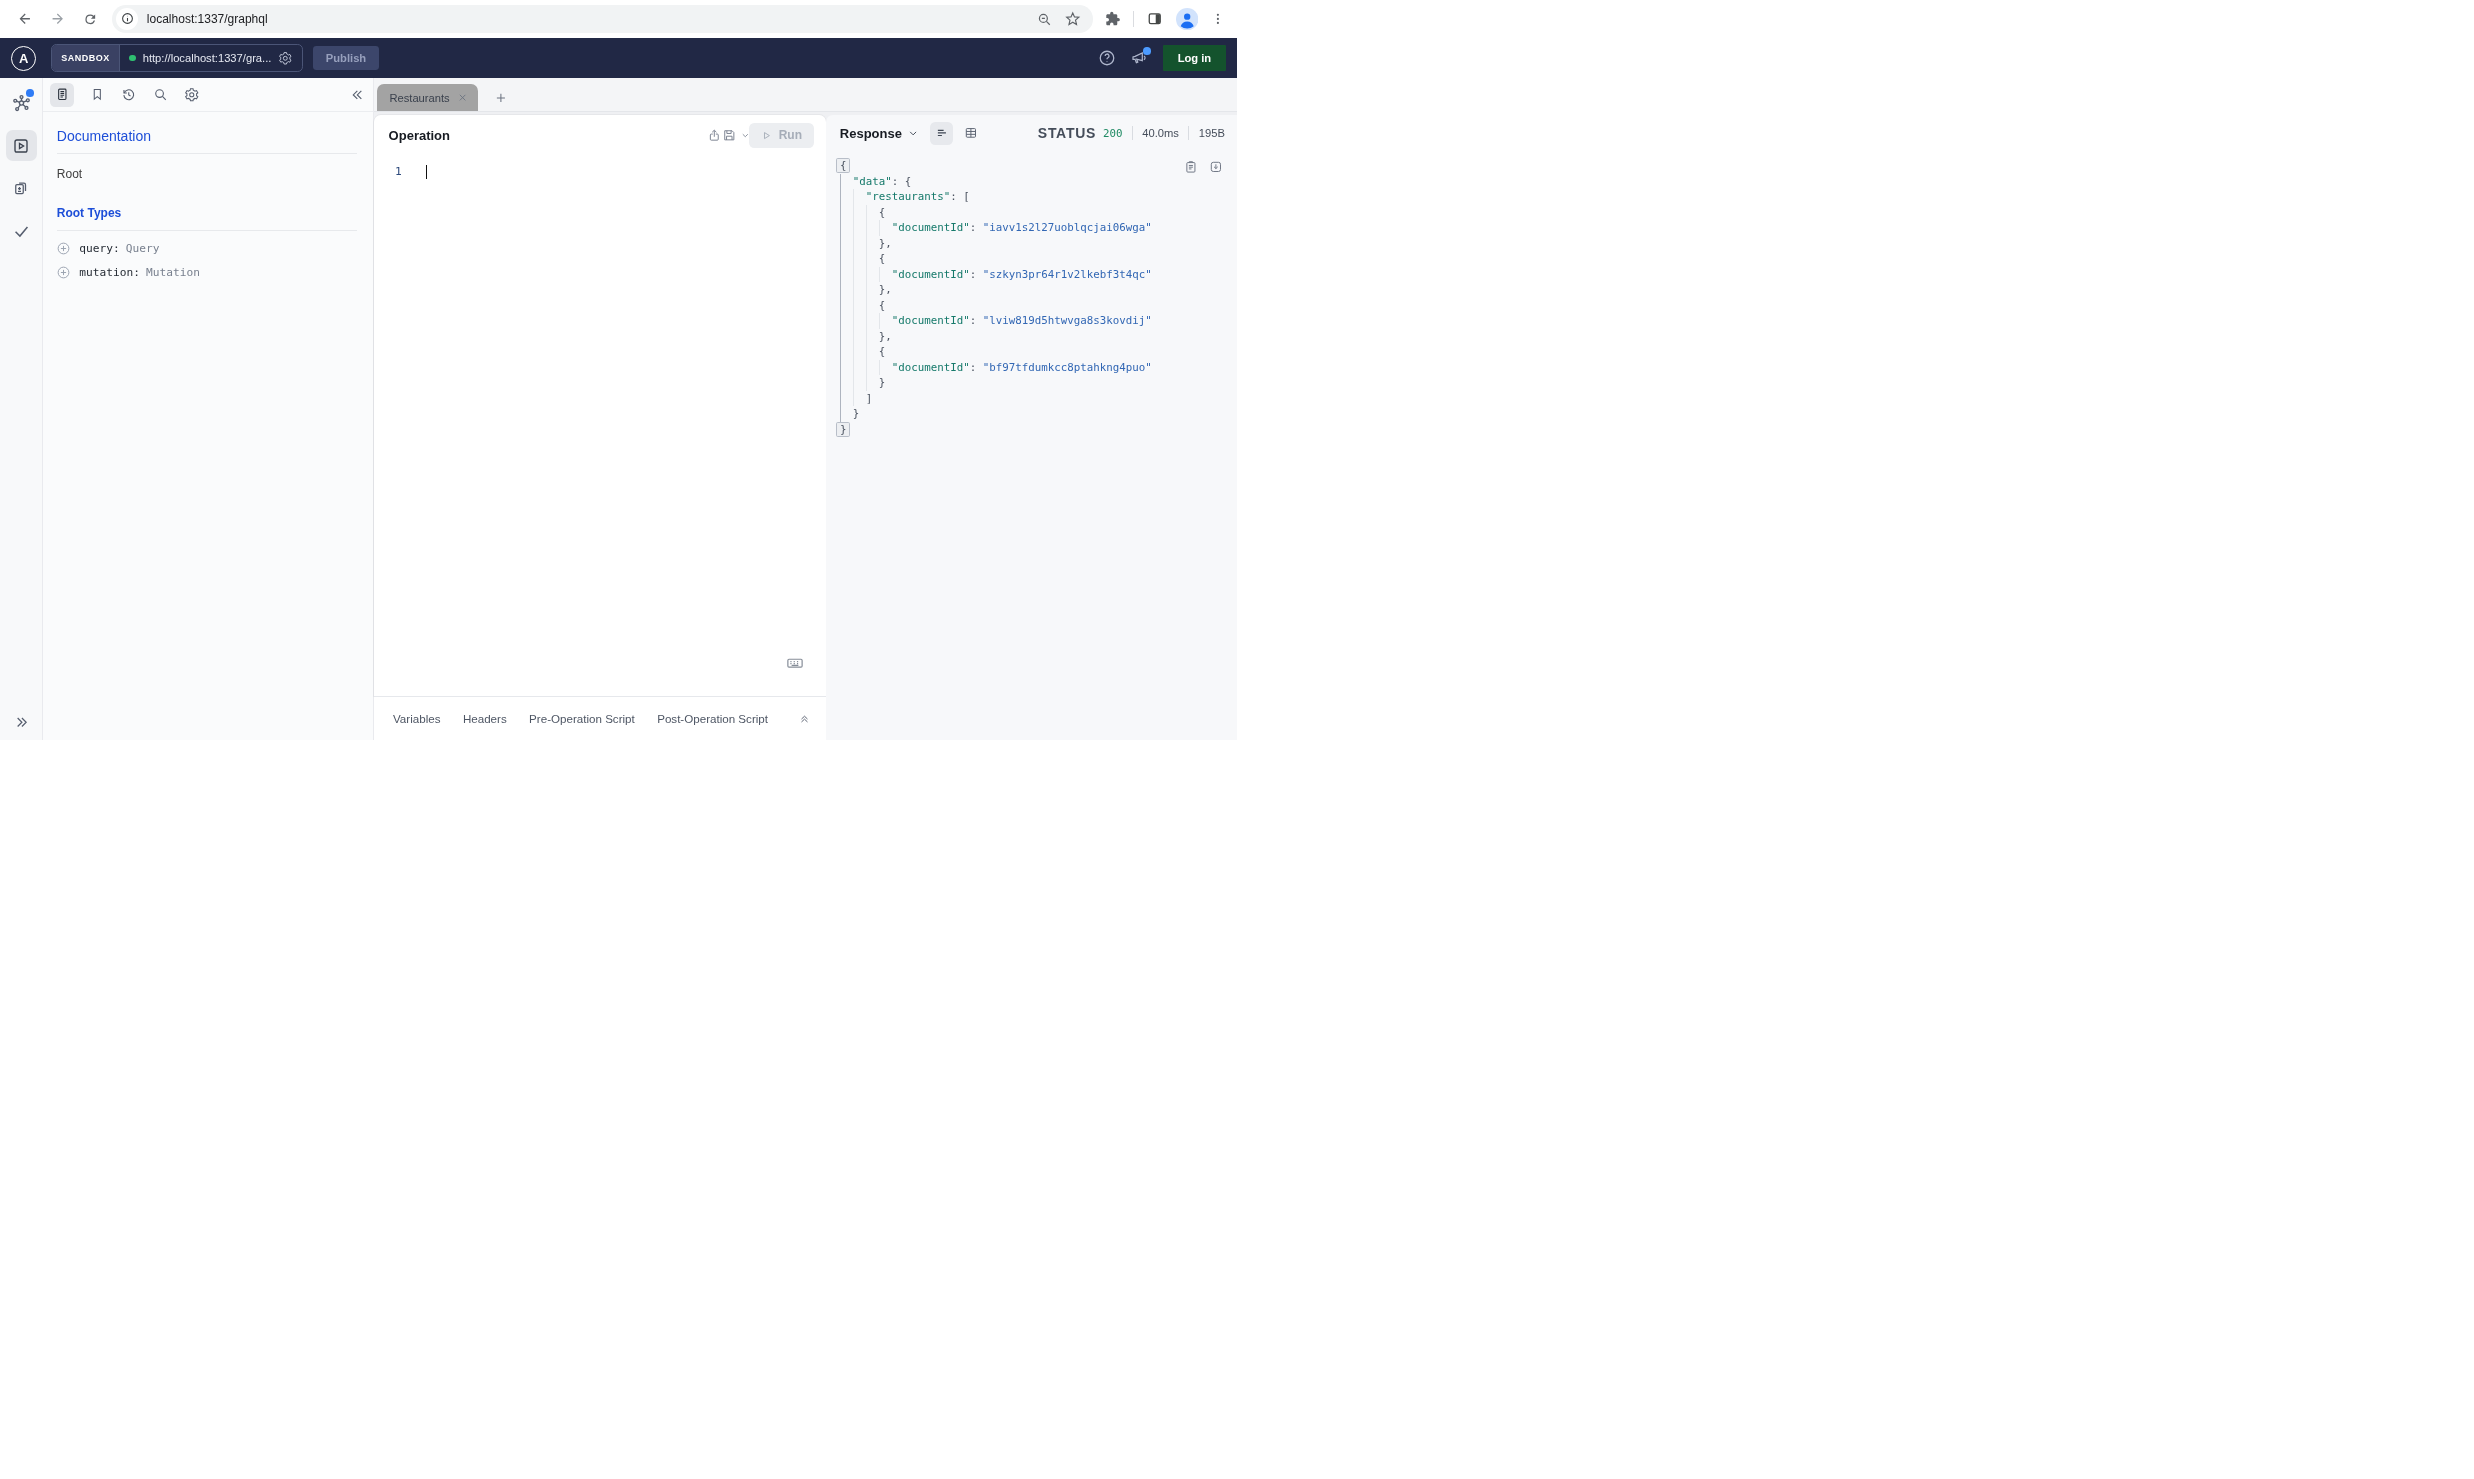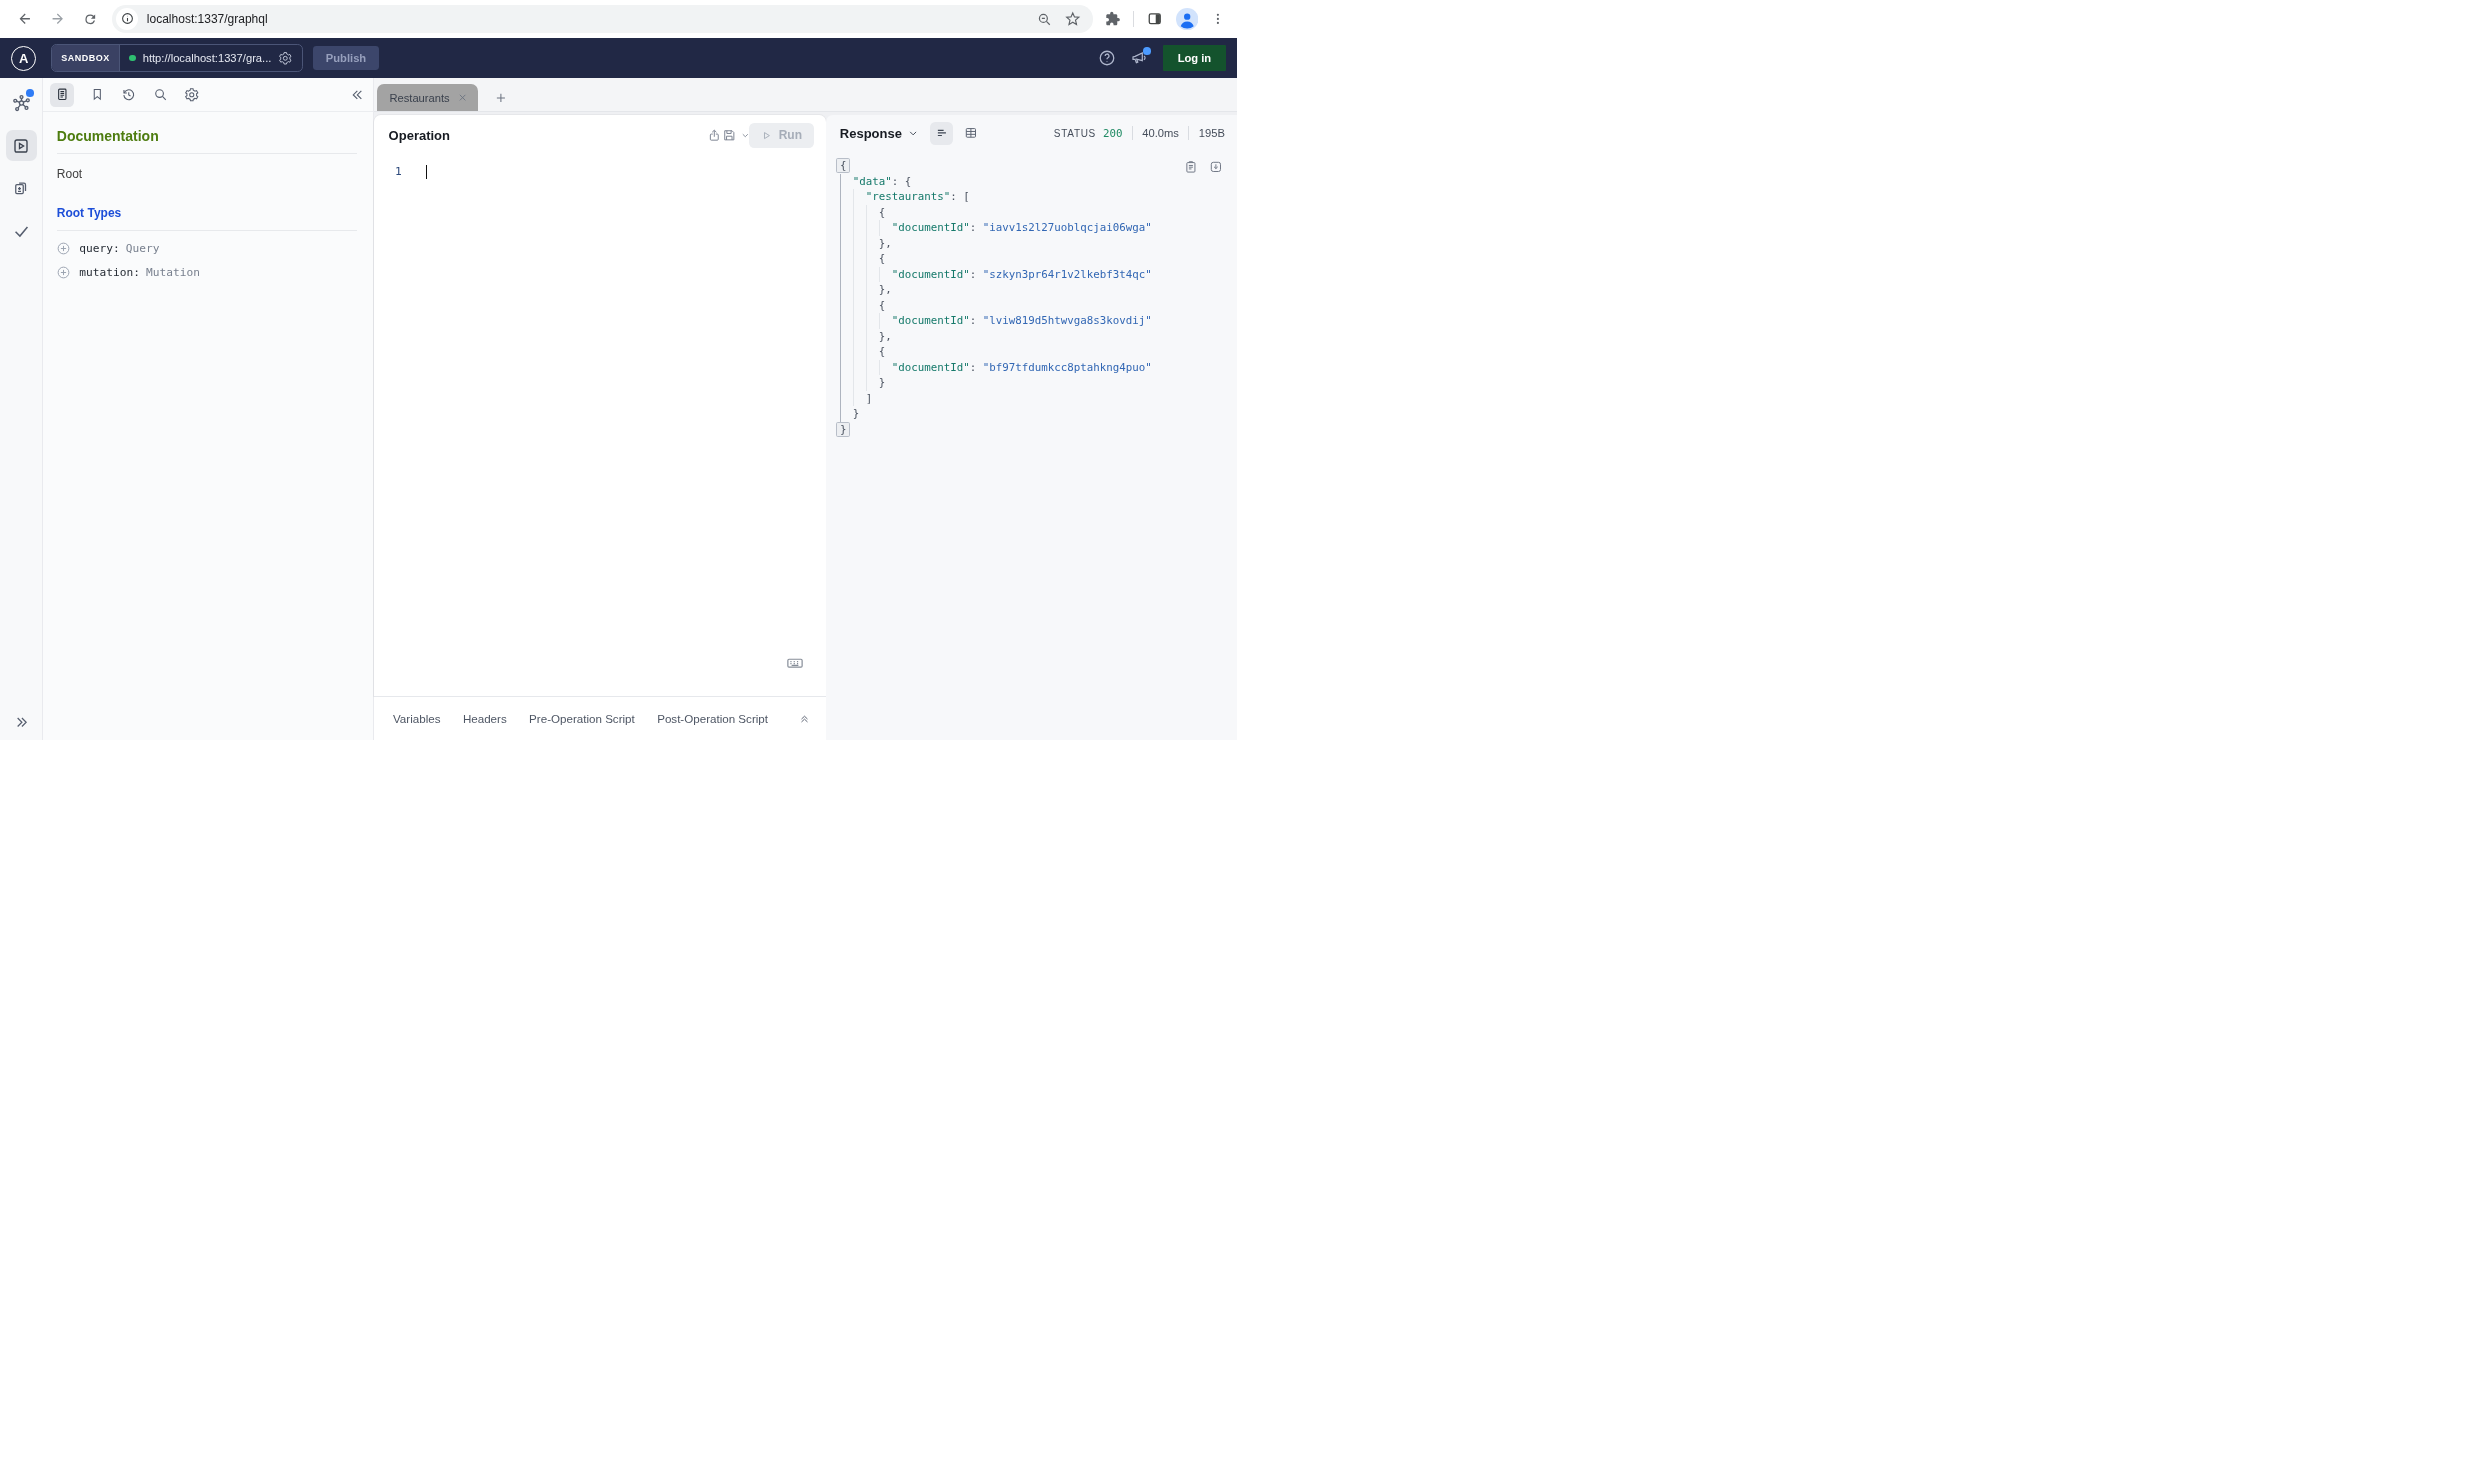--- a/index.html
+++ b/index.html
@@ -43,21 +43,21 @@
   .rail-dot { position:absolute; top:0.9px; right:2.6px; width:7.7px; height:7.7px; border-radius:50%; background:#2f7cf6; }
   .rail-bottom { position:absolute; bottom:10.3px; left:0; width:100%; display:flex; justify-content:center; cursor:pointer; }
 
   .doc-panel { width:331px; background:#fafbfc; border-right:0.9px solid #e9eaee; display:flex; flex-direction:column; flex:none; }
   .doc-toolbar { height:34px; border-bottom:0.9px solid #ebedf0; display:flex; align-items:center; padding:0 8.6px 0 6.9px; gap:16.4px; flex:none; }
   .tool-chip { width:24px; height:24px; border-radius:5.2px; display:flex; align-items:center; justify-content:center; cursor:pointer; }
   .tool-chip.selected { background:#e4e6ea; }
   .tool-icon { cursor:pointer; display:flex; }
   .collapse-left { margin-left:auto; cursor:pointer; display:flex; }
   .doc-content { padding:15.5px 16.4px 0 13.8px; }
-  .doc-title { font-size:14px; font-weight:bold; color:#4d7c0f; }
+  .doc-title { font-size:14px; font-weight:normal; color:#1d4ed8; }
   .doc-divider { border:none; border-top:0.9px solid #e7e9ec; margin:9.5px 0 0 0; }
   .root-item { margin-top:13px; font-size:12px; color:#404040; cursor:pointer; width:max-content; }
   .root-types-title { margin-top:25px; font-size:12px; font-weight:bold; color:#1d4ed8; }
   .field-row { display:flex; align-items:center; gap:9.5px; margin-top:11.2px; cursor:pointer; }
   .field-row .fname { font-family:"DejaVu Sans Mono", monospace; font-size:11.2px; color:#262c35; }
   .field-row .ftype { font-family:"DejaVu Sans Mono", monospace; font-size:11.2px; color:#79818f; margin-left:-3.4px; }
 
   .work-area { flex:1; display:flex; flex-direction:column; min-width:0; }
   .tab-strip { height:34px; background:#f4f5f7; border-bottom:0.9px solid #e4e6ea; display:flex; align-items:flex-end; padding-left:3.4px; flex:none; }
   .tab { width:101px; height:27px; background:#a3a3a3; border-radius:6.9px 6.9px 0 0; display:flex; align-items:center; padding:0 8.6px 0 12px; cursor:pointer; }
@@ -83,21 +83,21 @@
   .expand-up { margin-left:auto; cursor:pointer; display:flex; }
 
   .resp-panel { flex:1; background:#f7f8fa; border-radius:6.9px 0 0 0; margin-top:3.4px; display:flex; flex-direction:column; min-width:0; }
   .resp-header { height:36px; display:flex; align-items:center; padding:0 12px 0 13.8px; flex:none; }
   .resp-title { font-size:13px; font-weight:bold; color:#171b22; }
   .resp-chevron { margin-left:6px; display:flex; cursor:pointer; }
   .view-chip { width:22.4px; height:22.4px; border-radius:5.2px; display:flex; align-items:center; justify-content:center; margin-left:12px; cursor:pointer; }
   .view-chip.selected { background:#e7e9ed; }
   .view-chip + .view-chip { margin-left:6.9px; }
   .resp-meta { margin-left:auto; display:flex; align-items:center; }
-  .status-label { font-size:10px; letter-spacing:0.7px; color:#454d5a; font-weight:normal; }
+  .status-label { font-size:14px; letter-spacing:0.7px; color:#454d5a; font-weight:bold; }
   .status-code { font-size:10.8px; color:#1f8a63; margin-left:6.9px; font-family:"DejaVu Sans Mono", monospace; }
   .meta-divider { width:0.9px; height:13.8px; background:#d9dce1; margin:0 9.5px; }
   .meta-val { font-size:11.2px; color:#454d5a; }
   .resp-body { flex:1; position:relative; padding:6.9px 13.8px 0 13.8px; font-family:"DejaVu Sans Mono", monospace; font-size:10.8px; line-height:15.5px; color:#4a525f; }
   .resp-actions { position:absolute; top:8.6px; right:13.8px; display:flex; gap:12px; }
   .json-line { white-space:pre; height:15.5px; }
   .ind { display:inline-block; width:13px; height:15.5px; border-left:0.9px solid #e3e6ea; vertical-align:top; }
   .ind.first { border-left-color:#aeb4bf; }
   .k { color:#15796a; }
   .s { color:#3267b4; }

